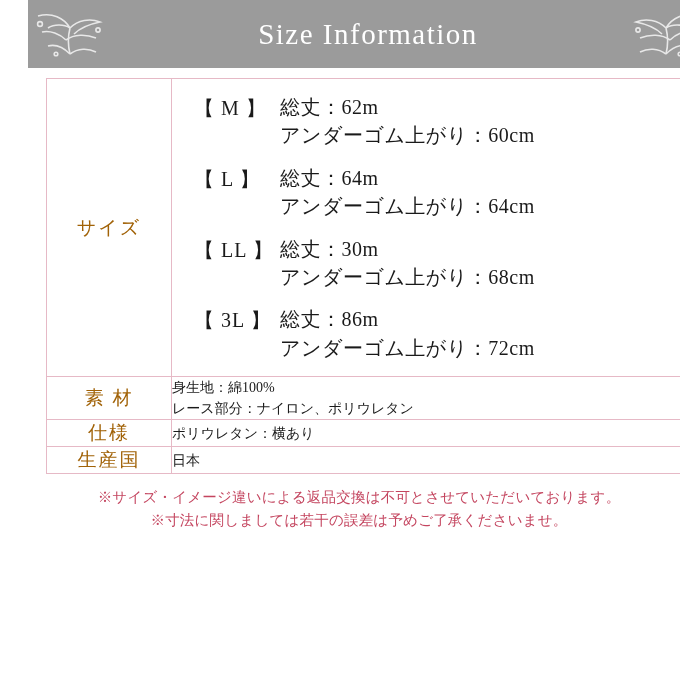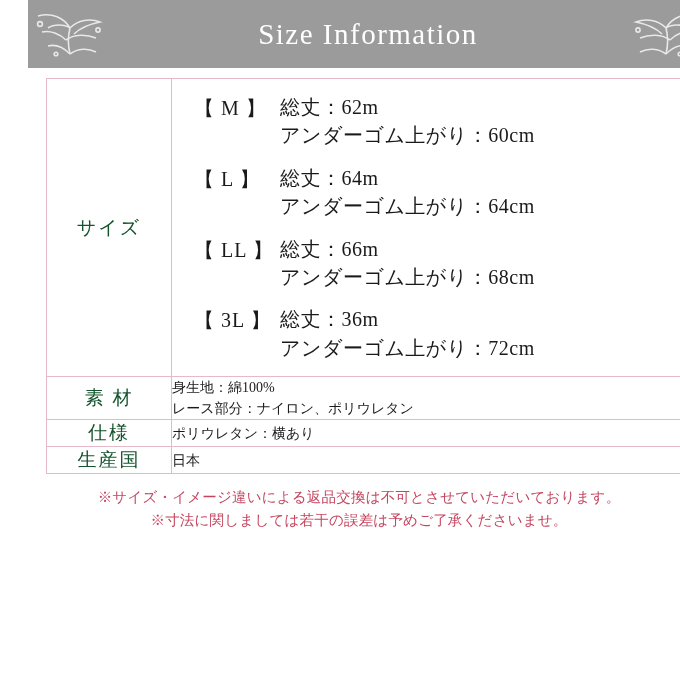--- a/index.html
+++ b/index.html
@@ -61,21 +61,21 @@
   }
   table.size-table td {
     border: 1px solid #e6b9c6;
     vertical-align: middle;
     padding: 0;
   }
   td.label-cell {
     width: 124px;
     text-align: center;
     font-size: 19px;
-    color: #14532d;
+    color: #a16207;
     letter-spacing: 2px;
     font-family: "Liberation Serif", "DejaVu Serif", serif;
   }
   td.value-cell {
     padding: 10px 0 10px 26px;
     font-size: 19px;
     color: #1a1a1a;
     line-height: 1.5;
   }
 
@@ -186,29 +186,29 @@
                 <div class="size-tag">【 L 】</div>
                 <div class="size-lines">
                   <div>総丈：64m</div>
                   <div>アンダーゴム上がり：64cm</div>
                 </div>
               </div>
 
               <div class="size-group">
                 <div class="size-tag">【 LL 】</div>
                 <div class="size-lines">
-                  <div>総丈：66m</div>
+                  <div>総丈：30m</div>
                   <div>アンダーゴム上がり：68cm</div>
                 </div>
               </div>
 
               <div class="size-group">
                 <div class="size-tag">【 3L 】</div>
                 <div class="size-lines">
-                  <div>総丈：36m</div>
+                  <div>総丈：86m</div>
                   <div>アンダーゴム上がり：72cm</div>
                 </div>
               </div>
 
             </div>
           </td>
         </tr>
 
         <tr>
           <td class="label-cell">素 材</td>

